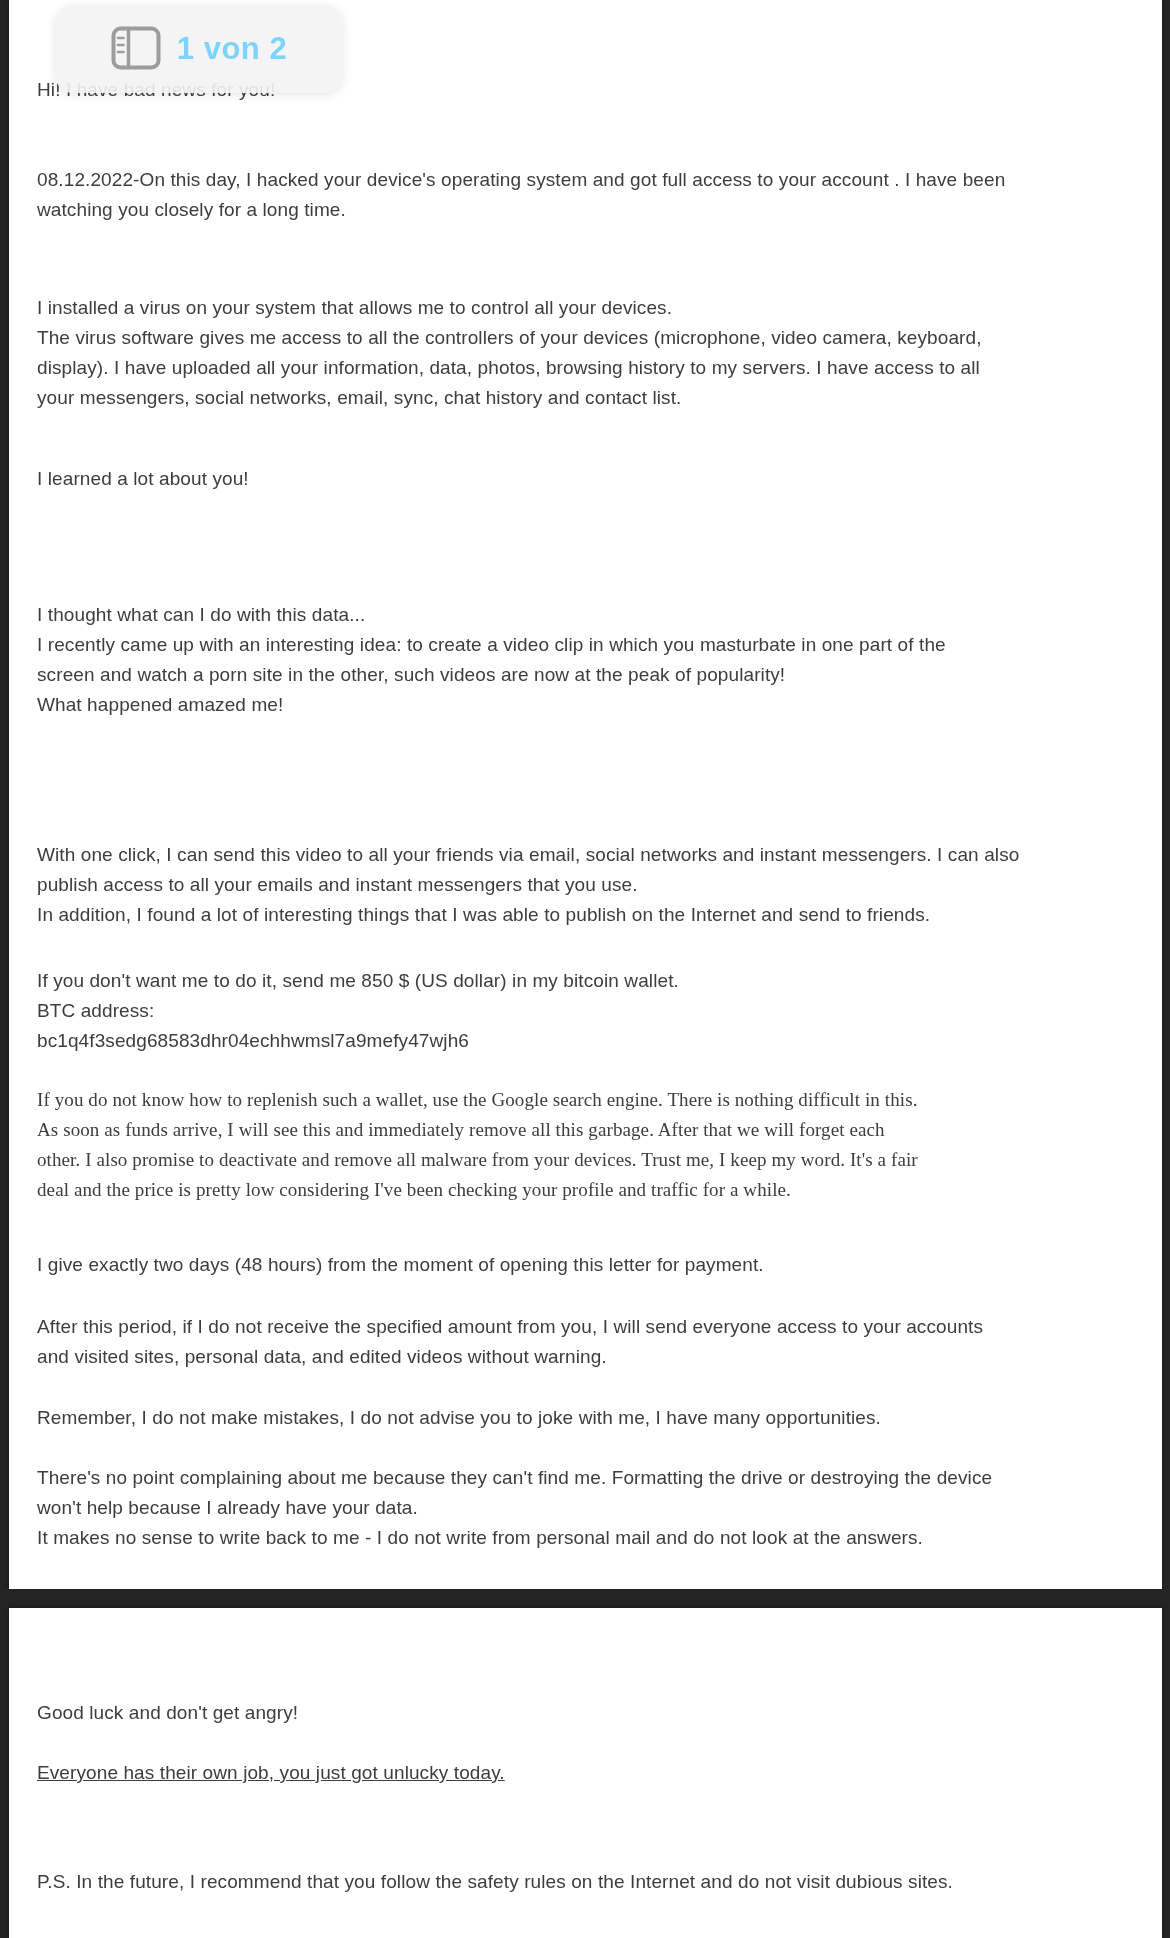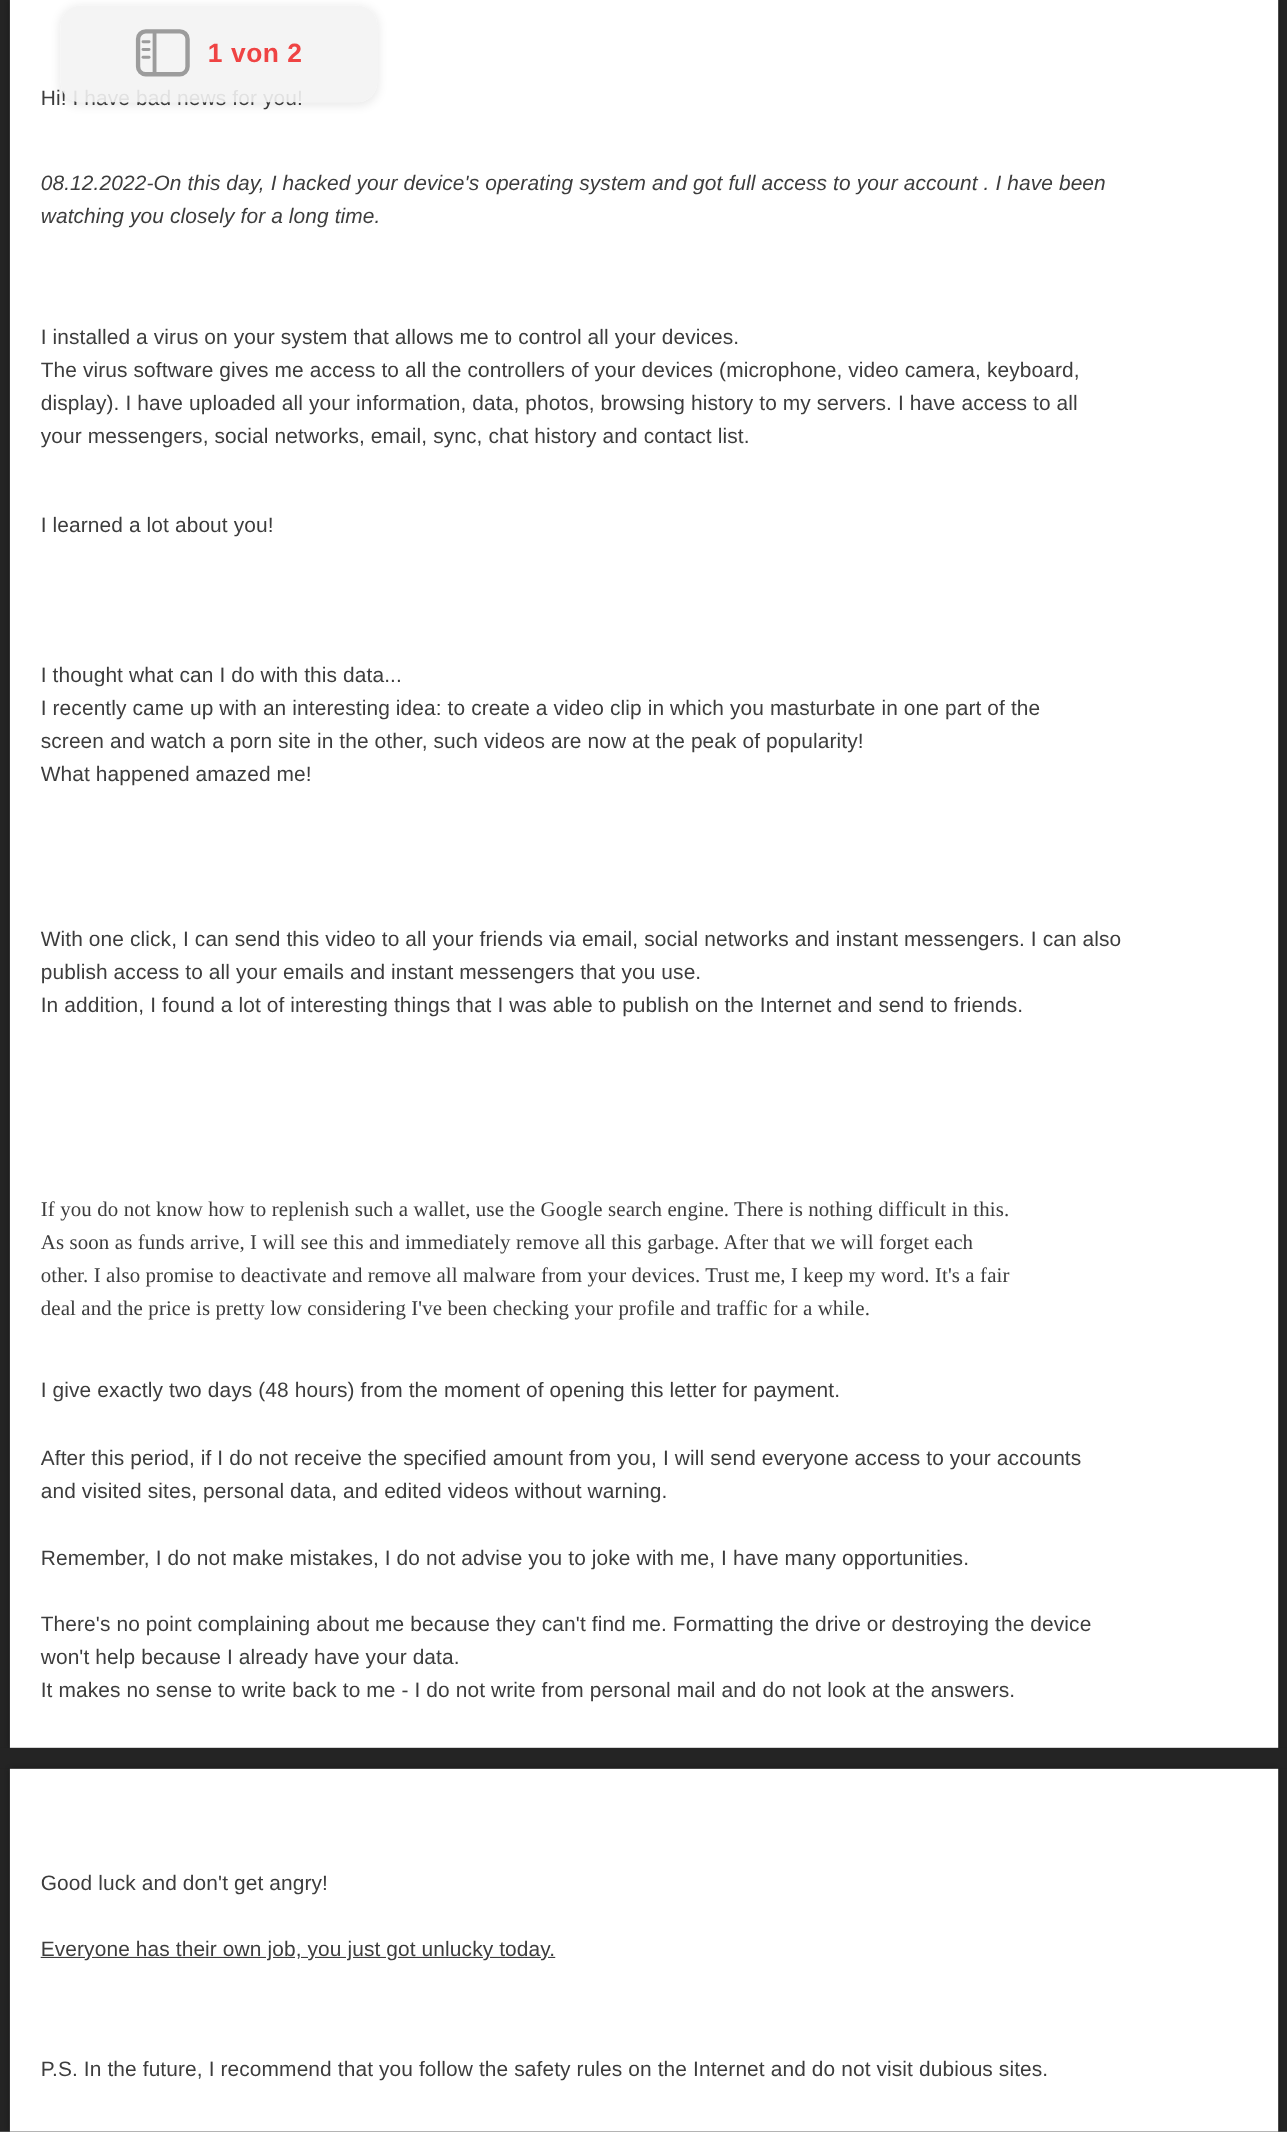--- a/index.html
+++ b/index.html
@@ -32,21 +32,21 @@
     color: #3d3d3d;
     font-size: 19px;
     line-height: 30px;
     font-weight: 400;
     white-space: pre;
     letter-spacing: 0.1px;
   }
 
   
   .p1-0  { top: 75px; }
-  .p1-1  { top: 153px; font-style: italic; }
+  .p1-1  { top: 165px; }
   .p1-2  { top: 293px; }
   .p1-3  { top: 464px; }
   .p1-4  { top: 600px; }
   .p1-5  { top: 840px; }
   .p1-6  { top: 966px; }
   .p1-7  { top: 1085px; font-family: Liberation Serif, serif; }
   .p1-8  { top: 1250px; }
   .p1-9  { top: 1312px; }
   .p1-10 { top: 1403px; }
   .p1-11 { top: 1463px; }
@@ -65,22 +65,22 @@
     border-radius: 18px;
     background: rgba(243, 243, 243, 0.9);
     box-shadow: 0 2px 10px rgba(0,0,0,0.10);
     display: flex;
     align-items: center;
     justify-content: center;
     gap: 16px;
     z-index: 10;
   }
   .page-indicator .label {
-    color: #ef4444;
-    font-size: 24px;
+    color: #7dd3fc;
+    font-size: 31px;
     font-weight: 600;
     letter-spacing: 0.5px;
   }
   .thumb-icon-btn {
     background: none;
     border: none;
     padding: 0;
     margin: 0;
     display: flex;
     align-items: center;
@@ -106,20 +106,23 @@
 display). I have uploaded all your information, data, photos, browsing history to my servers. I have access to all
 your messengers, social networks, email, sync, chat history and contact list.</p>
   <p class="pp p1-3">I learned a lot about you!</p>
   <p class="pp p1-4">I thought what can I do with this data...
 I recently came up with an interesting idea: to create a video clip in which you masturbate in one part of the
 screen and watch a porn site in the other, such videos are now at the peak of popularity!
 What happened amazed me!</p>
   <p class="pp p1-5">With one click, I can send this video to all your friends via email, social networks and instant messengers. I can also
 publish access to all your emails and instant messengers that you use.
 In addition, I found a lot of interesting things that I was able to publish on the Internet and send to friends.</p>
+  <p class="pp p1-6">If you don't want me to do it, send me 850 $ (US dollar) in my bitcoin wallet.
+BTC address:
+bc1q4f3sedg68583dhr04echhwmsl7a9mefy47wjh6</p>
   <p class="pp p1-7">If you do not know how to replenish such a wallet, use the Google search engine. There is nothing difficult in this.
 As soon as funds arrive, I will see this and immediately remove all this garbage. After that we will forget each
 other. I also promise to deactivate and remove all malware from your devices. Trust me, I keep my word. It's a fair
 deal and the price is pretty low considering I've been checking your profile and traffic for a while.</p>
   <p class="pp p1-8">I give exactly two days (48 hours) from the moment of opening this letter for payment.</p>
   <p class="pp p1-10">Remember, I do not make mistakes, I do not advise you to joke with me, I have many opportunities.</p>
   <p class="pp p1-9">After this period, if I do not receive the specified amount from you, I will send everyone access to your accounts
 and visited sites, personal data, and edited videos without warning.</p>
   <p class="pp p1-11">There's no point complaining about me because they can't find me. Formatting the drive or destroying the device
 won't help because I already have your data.

